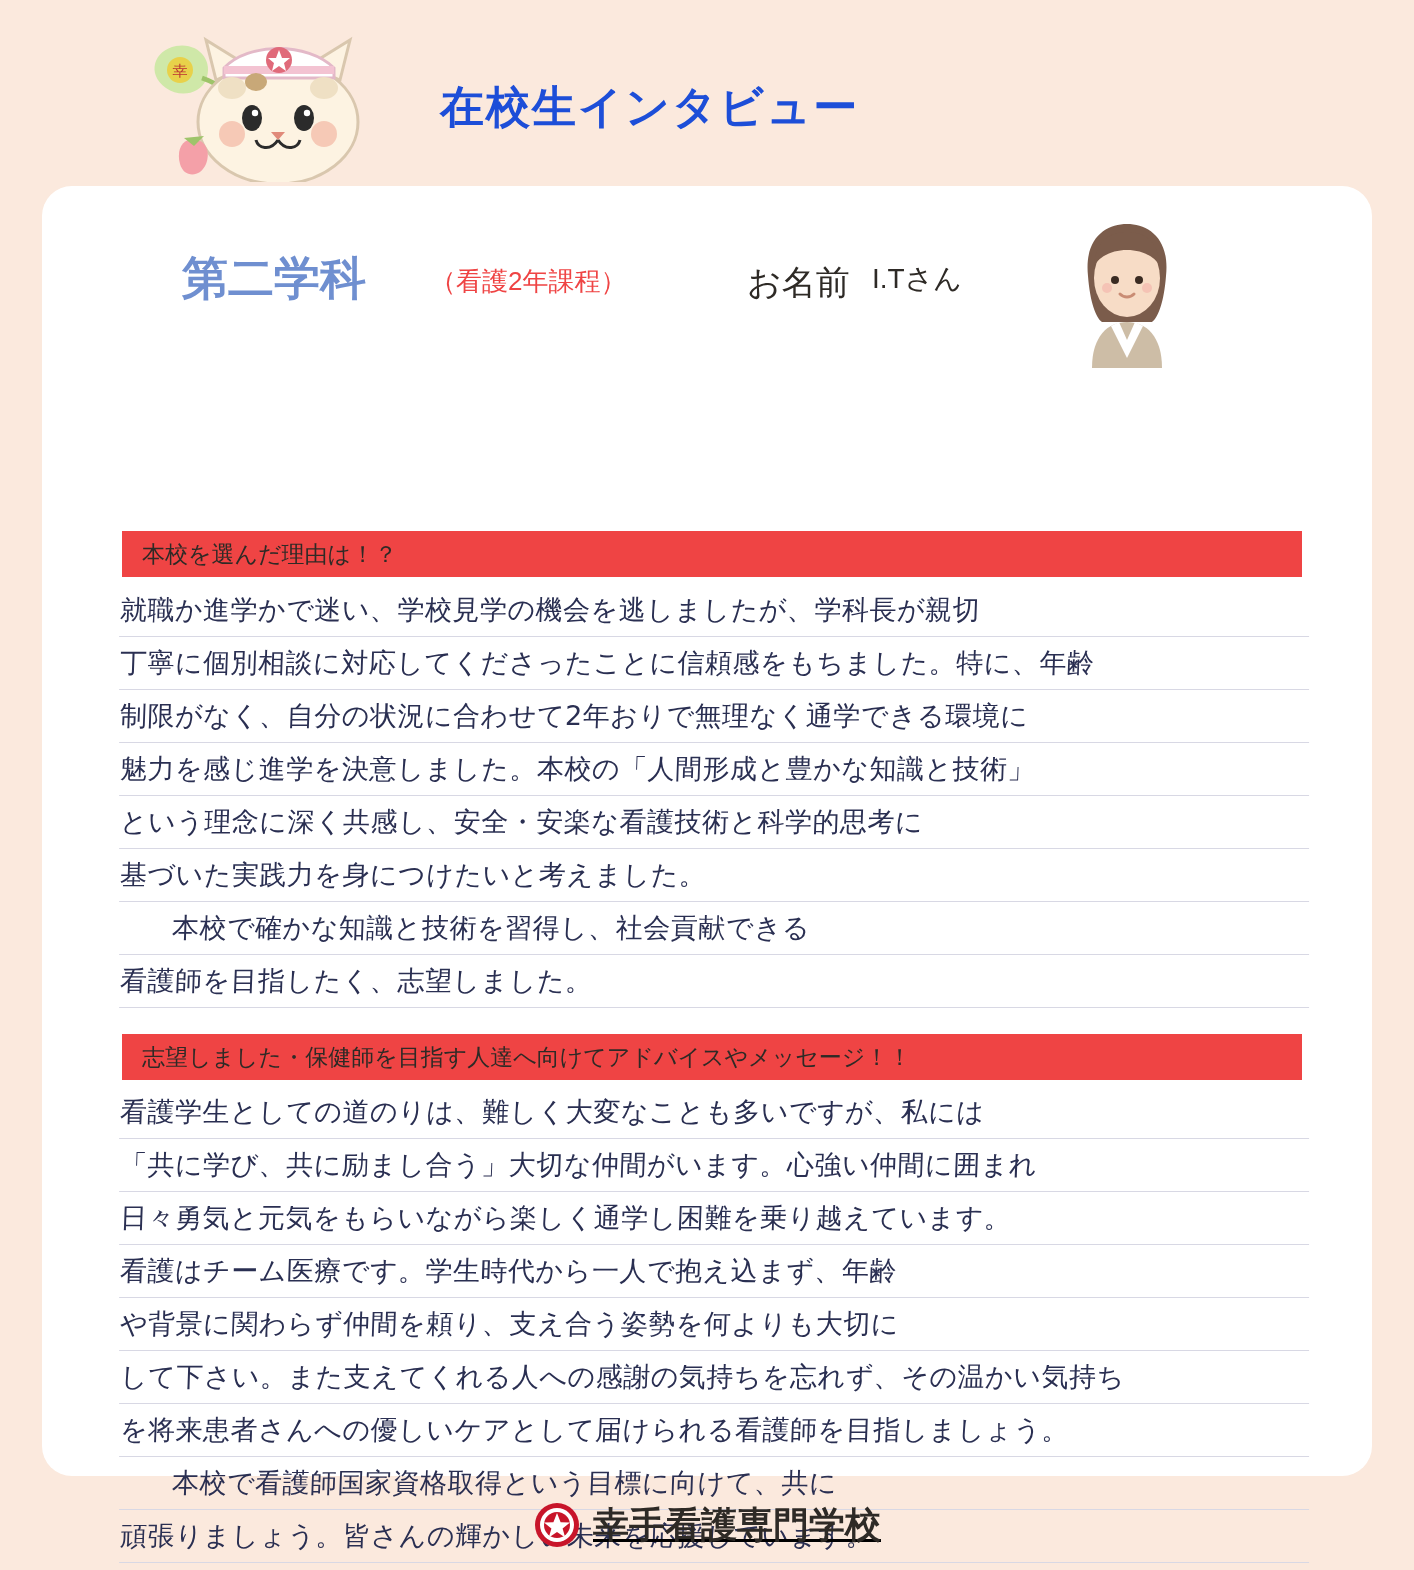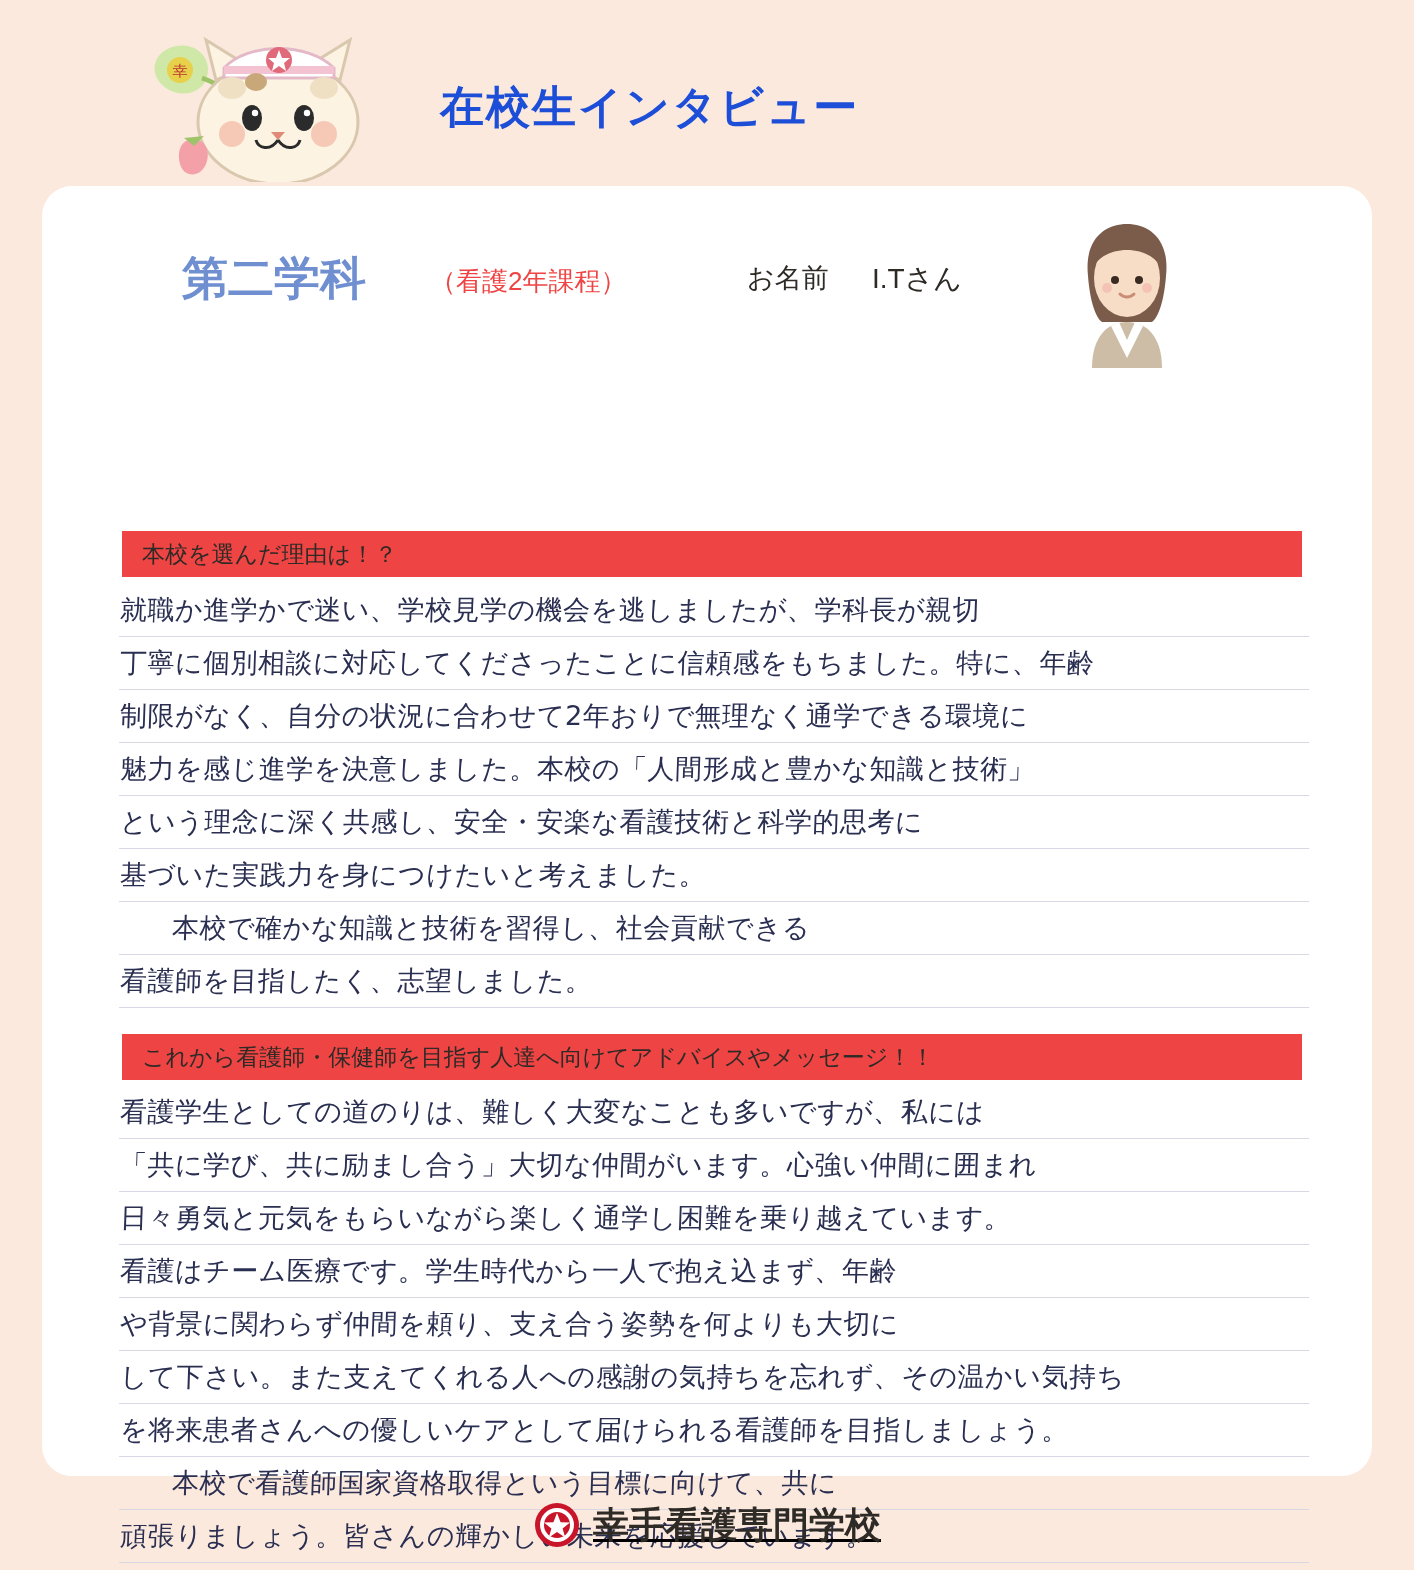--- a/index.html
+++ b/index.html
@@ -74,21 +74,21 @@
     left: 388px;
     top: 38px;
     font-size: 26px;
     color: #ef4444;
     white-space: nowrap;
   }
   .name-label {
     position: absolute;
     left: 705px;
     top: 34px;
-    font-size: 27px;
+    font-size: 34px;
     color: #2e2a26;
     white-space: nowrap;
   }
   .name-value {
     position: absolute;
     left: 830px;
     top: 34px;
     font-size: 28px;
     color: #2e2a26;
     white-space: nowrap;
@@ -246,21 +246,21 @@
     <div class="line">丁寧に個別相談に対応してくださったことに信頼感をもちました。特に、年齢</div>
     <div class="line">制限がなく、自分の状況に合わせて2年おりで無理なく通学できる環境に</div>
     <div class="line">魅力を感じ進学を決意しました。本校の「人間形成と豊かな知識と技術」</div>
     <div class="line">という理念に深く共感し、安全・安楽な看護技術と科学的思考に</div>
     <div class="line">基づいた実践力を身につけたいと考えました。</div>
     <div class="line indent">本校で確かな知識と技術を習得し、社会貢献できる</div>
     <div class="line">看護師を目指したく、志望しました。</div>
   </div>
 
   <div class="qbar" id="qbar2">
-    <span>これから看護師・保健師を目指す人達へ向けてアドバイスやメッセージ！！</span>
+    <span>志望しました・保健師を目指す人達へ向けてアドバイスやメッセージ！！</span>
   </div>
 
   <div class="hand" id="hand2">
     <div class="line">看護学生としての道のりは、難しく大変なことも多いですが、私には</div>
     <div class="line">「共に学び、共に励まし合う」大切な仲間がいます。心強い仲間に囲まれ</div>
     <div class="line">日々勇気と元気をもらいながら楽しく通学し困難を乗り越えています。</div>
     <div class="line">看護はチーム医療です。学生時代から一人で抱え込まず、年齢</div>
     <div class="line">や背景に関わらず仲間を頼り、支え合う姿勢を何よりも大切に</div>
     <div class="line">して下さい。また支えてくれる人への感謝の気持ちを忘れず、その温かい気持ち</div>
     <div class="line">を将来患者さんへの優しいケアとして届けられる看護師を目指しましょう。</div>

